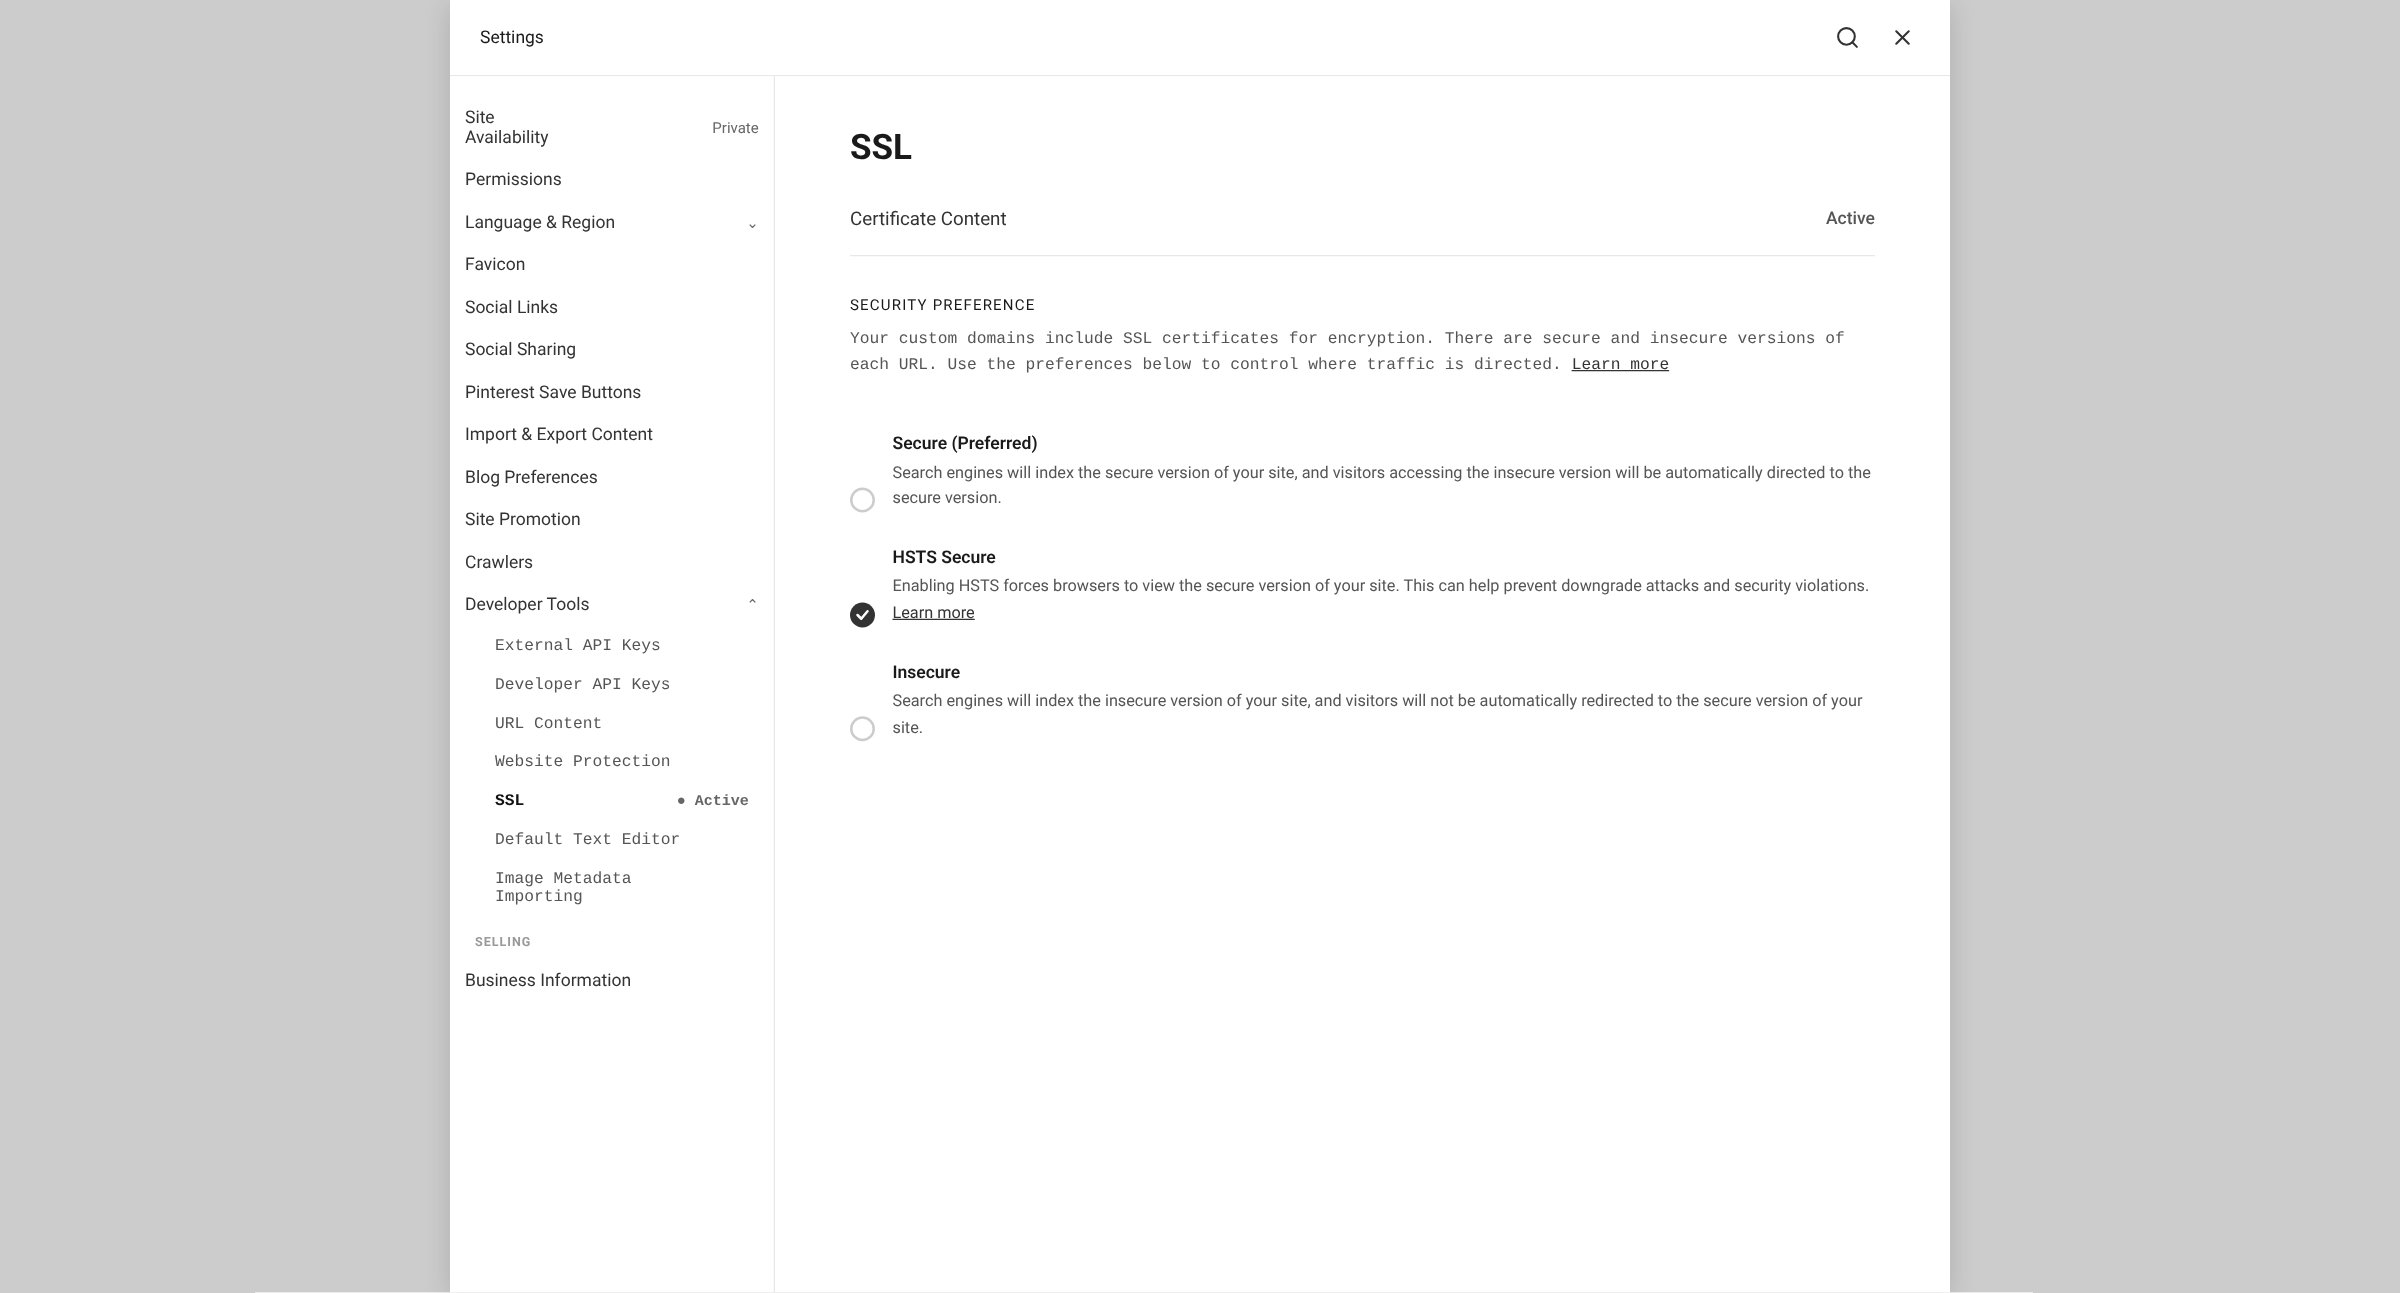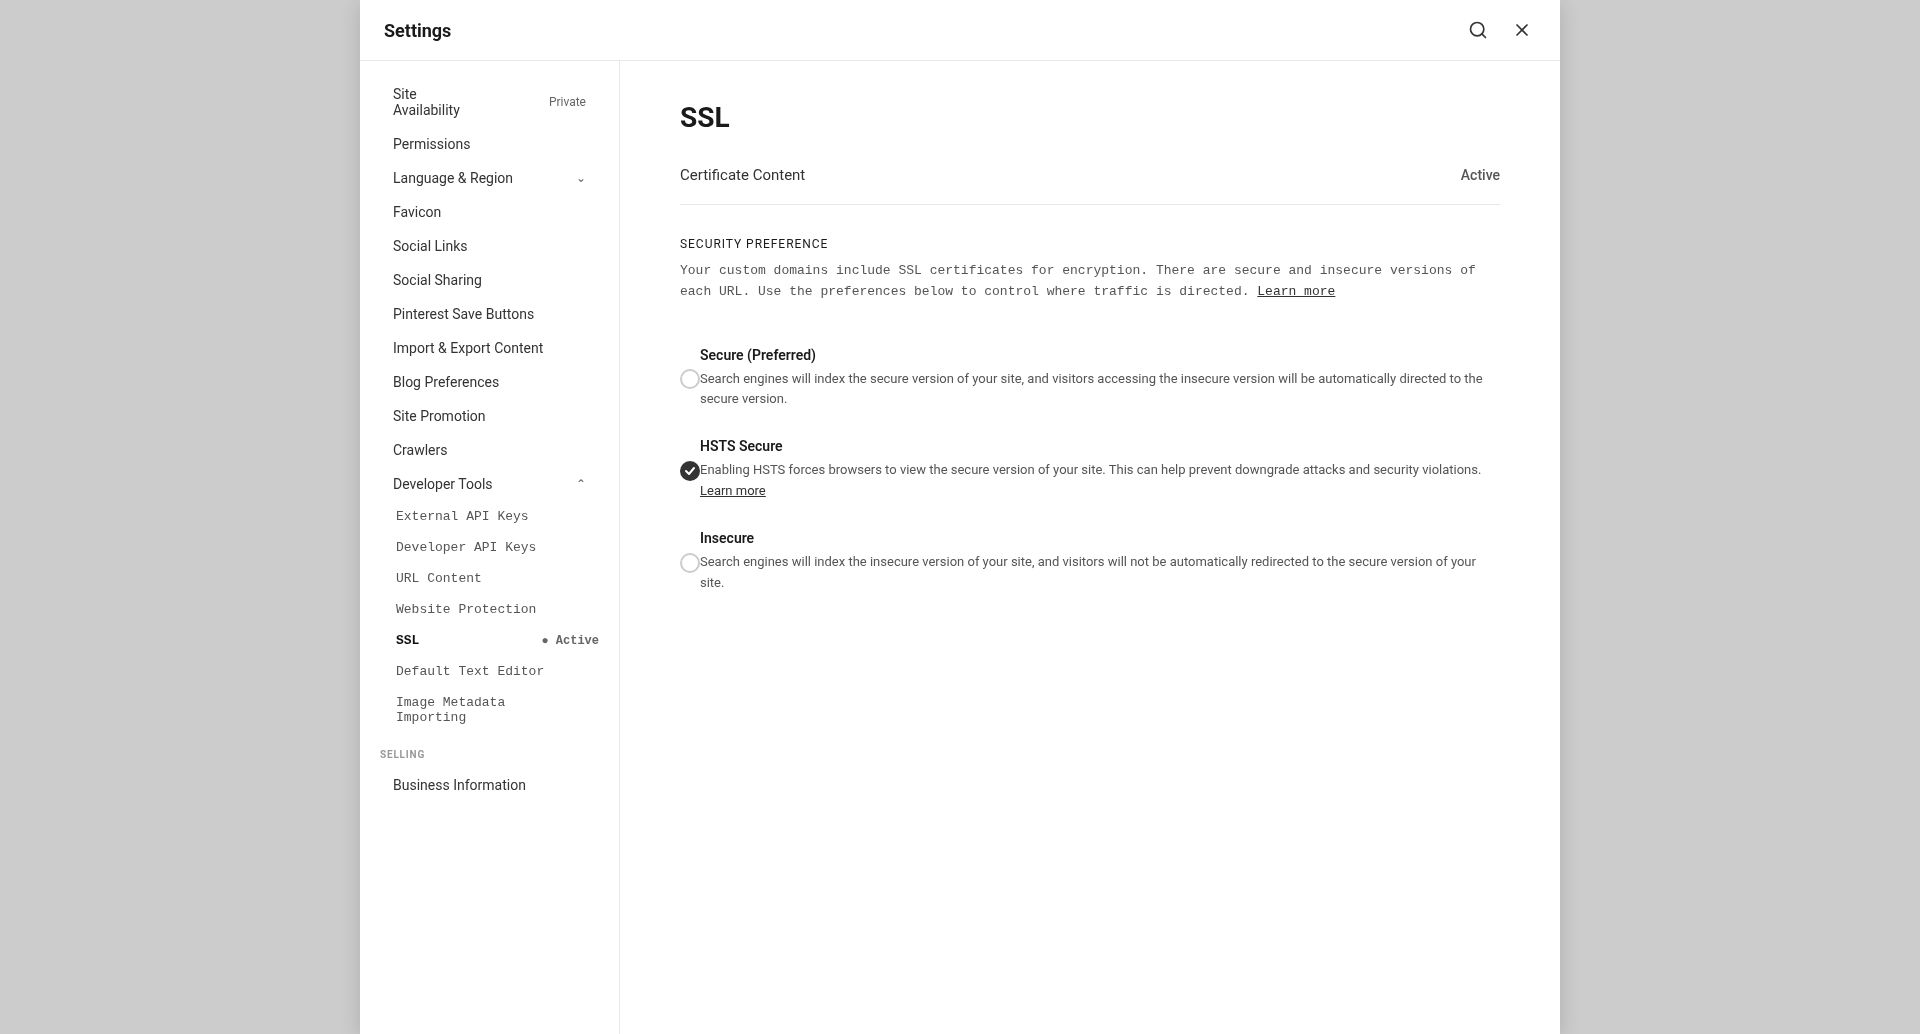--- a/index.html
+++ b/index.html
@@ -29,22 +29,22 @@
     .modal-header {
       display: flex;
       align-items: center;
       justify-content: space-between;
       padding: 16px 24px;
       border-bottom: 1px solid #e8e8e8;
       background: #fff;
     }
 
     .modal-title {
-      font-size: 18px;
-      font-weight: 700;
+      font-size: 14px;
+      font-weight: 400;
       color: #1a1a1a;
     }
 
     .modal-header-actions {
       display: flex;
       gap: 16px;
       align-items: center;
     }
 
     .icon-btn {
@@ -81,21 +81,21 @@
       color: #999;
       text-transform: uppercase;
       letter-spacing: 0.08em;
       padding: 16px 20px 8px 20px;
     }
 
     .sidebar-item {
       display: flex;
       align-items: center;
       justify-content: space-between;
-      padding: 9px 33px;
+      padding: 9px 12px;
       font-size: 14px;
       color: #333;
       cursor: pointer;
       border-radius: 0;
       transition: background 0.15s;
     }
 
     .sidebar-item .item-label {
       flex: 1;
     }
@@ -190,21 +190,22 @@
 
     .learn-more {
       color: #333;
       text-decoration: underline;
       cursor: pointer;
     }
 
     
     .radio-option {
       display: flex;
-      align-items: center;
+      align-items: flex-end;
+      gap: 14px;
       margin-bottom: 28px;
     }
 
     .radio-circle {
       width: 20px;
       height: 20px;
       border-radius: 50%;
       border: 2px solid #ccc;
       flex-shrink: 0;
       margin-top: 2px;

